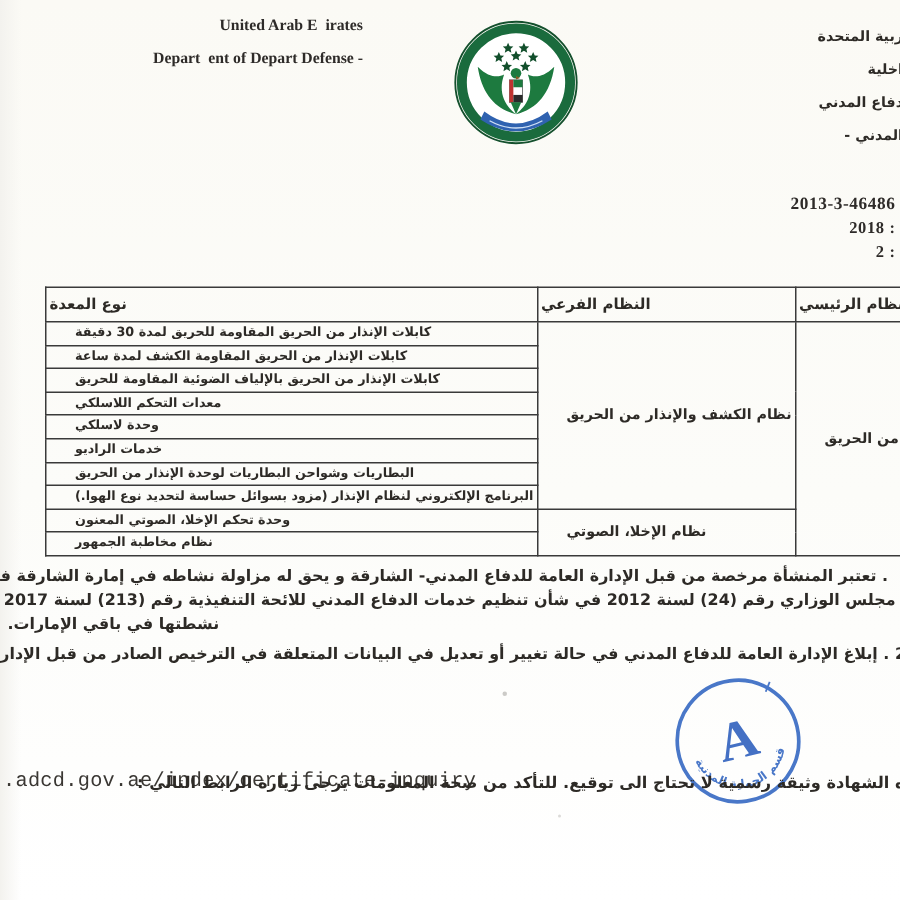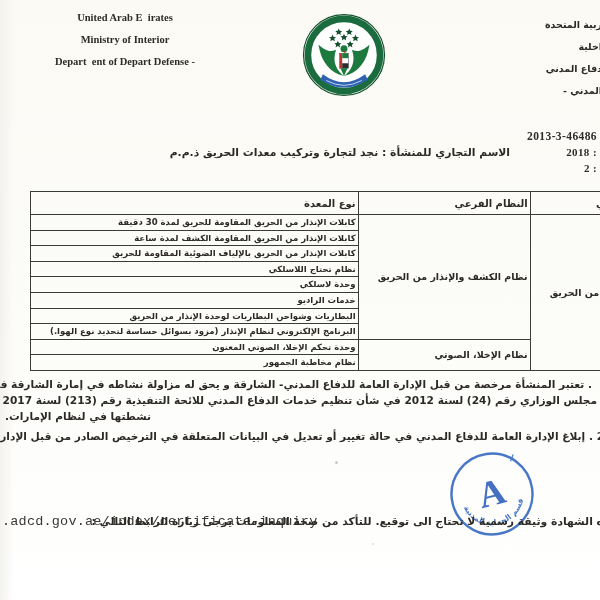--- a/index.html
+++ b/index.html
@@ -8,31 +8,31 @@
     background:
       linear-gradient(90deg, #f3f2ee 0px, rgba(243,242,238,0) 14px),
       linear-gradient(180deg, #fbfaf5 0%, #fcfcf9 55%, #ffffff 100%);
     font-family:"DejaVu Sans", sans-serif;
     color:#2d2a26;
   }
   .abs{position:absolute;}
   .line{position:absolute;white-space:nowrap;}
   .en{font-family:"Liberation Serif","DejaVu Serif",serif;font-weight:bold;
       color:#2e2b29;font-size:10.5px;white-space:pre;}
-  .en-block{position:absolute;left:8px;top:12px;width:234px;text-align:center;}
+  .en-block{position:absolute;left:8px;top:12px;width:234px;text-align:right;}
   .en-block div{margin-bottom:11px;}
   .ar{font-family:"DejaVu Sans",sans-serif;font-weight:bold;color:#2d2a26;}
   .ar-head{font-size:9.5px;}
   .num{font-family:Liberation Serif, serif;font-weight:bold;
        color:#2e2b29;letter-spacing:.4px;}
   
   .sys-table{position:absolute;left:30px;top:191px;border-collapse:collapse;
              table-layout:fixed;}
   .sys-table th,.sys-table td{
-    border:1px solid #3a3a3a;text-align:right;vertical-align:middle;
+    border:1px solid #3a3a3a;text-align:left;vertical-align:middle;
     padding:0 2px;overflow:hidden;white-space:nowrap;}
   .sys-table th{height:22px;font-size:10px;font-weight:bold;}
   .sys-table td{height:14.6px;font-size:8.5px;font-weight:bold;line-height:1;padding-left:19px;}
   .sys-table{border:1.5px solid #2f2f2f;}
   .sys-table .merged{font-size:9.5px;margin-left:24px;}
   
   .clause{font-size:10.6px;line-height:15px;}
   
   .stamp{position:absolute;left:448px;top:450px;width:88px;height:88px;
          transform:rotate(-8deg);opacity:.92;}
@@ -42,21 +42,20 @@
   .footer-ar{font-size:10.8px;}
   .speck{position:absolute;border-radius:50%;background:#9a9892;}
 </style>
 </head>
 <body>
 
 <div class="page">
 
   <div class="en-block">
     <div class="en">United Arab E  irates</div>
-    <div class="en">Ministry of Interior</div>
     <div class="en">Depart  ent of Depart Defense -</div>
   </div>
 
   <svg class="abs" style="left:299px;top:11px;" width="90" height="88" viewBox="0 0 100 100">
     <defs>
       <path id="st" d="M0,-4.2 L1.2,-1.5 L4,-1.3 L1.9,0.6 L2.5,3.4 L0,1.9 L-2.5,3.4 L-1.9,0.6 L-4,-1.3 L-1.2,-1.5 Z"></path>
     </defs>
     <circle cx="50" cy="50" r="46" fill="none" stroke="#14502d" stroke-width="1.4"></circle>
     <circle cx="50" cy="50" r="41" fill="#ffffff" stroke="#1a6b3d" stroke-width="7.5"></circle>
     <g fill="#124f2c">
@@ -84,21 +83,20 @@
   </svg>
 
   <div>
     <div class="line ar ar-head" dir="rtl" style="right:-2px;top:19px;">ربية المتحدة</div>
     <div class="line ar ar-head" dir="rtl" style="right:-2px;top:41px;">اخلية</div>
     <div class="line ar ar-head" dir="rtl" style="right:-2px;top:63px;">دفاع المدني</div>
     <div class="line ar ar-head" dir="rtl" style="right:-2px;top:85px;">المدني -</div>
   </div>
 
   <div class="line num" style="right:3px;top:130px;font-size:11.5px;">2013-3-46486</div>
-  <div class="line ar" dir="rtl" style="left:175px;width:335px;top:146px;font-size:10.8px;text-align:center;">الاسم التجاري للمنشأة : نجد لتجارة وتركيب معدات الحريق ذ.م.م</div>
   <div class="line num" style="right:3px;top:146px;font-size:11px;">2018 :</div>
   <div class="line num" style="right:3px;top:162px;font-size:11px;">2 :</div>
 
   <table class="sys-table ar" dir="rtl">
     <colgroup>
         <col style="width:174px">
         <col style="width:163px">
         <col style="width:237px">
       </colgroup>
     <thead>
@@ -114,21 +112,21 @@
         <td rowspan="8" class="merged">نظام الكشف والإنذار من الحريق</td>
         <td>كابلات الإنذار من الحريق المقاومة للحريق لمدة 30 دقيقة</td>
       </tr>
       <tr>
           <td>كابلات الإنذار من الحريق المقاومة الكشف لمدة ساعة</td>
         </tr>
       <tr>
           <td>كابلات الإنذار من الحريق بالإلياف الضوئية المقاومة للحريق</td>
         </tr>
       <tr>
-          <td>نظام تحتاج اللاسلكي</td>
+          <td>معدات التحكم اللاسلكي</td>
         </tr>
       <tr>
           <td>وحدة لاسلكي</td>
         </tr>
       <tr>
           <td>خدمات الراديو</td>
         </tr>
       <tr>
           <td>البطاريات وشواحن البطاريات لوحدة الإنذار من الحريق</td>
         </tr>
@@ -140,21 +138,21 @@
         <td>وحدة تحكم الإخلا، الصوتي المعنون</td>
       </tr>
       <tr>
           <td>نظام مخاطبة الجمهور</td>
         </tr>
     </tbody>
   </table>
 
   <div class="line ar clause" dir="rtl" style="right:8px;top:377px;">. تعتبر المنشأة مرخصة من قبل الإدارة العامة للدفاع المدني- الشارقة و يحق له مزاولة نشاطه في إمارة الشارقة فقط. استنادا إلى قرار</div>
   <div class="line ar clause" dir="rtl" style="right:3px;top:393px;">مجلس الوزاري رقم (24) لسنة 2012 في شأن تنظيم خدمات الدفاع المدني للائحة التنفيذية رقم (213) لسنة 2017 . و لا يحق له مزاولة</div>
-  <div class="line ar clause" dir="rtl" style="left:5px;top:409px;">نشطتها في لنظام الإمارات.</div>
+  <div class="line ar clause" dir="rtl" style="left:5px;top:409px;">نشطتها في باقي الإمارات.</div>
 
   <div class="line ar clause" dir="rtl" style="right:-4px;top:429px;">2 . إبلاغ الإدارة العامة للدفاع المدني في حالة تغيير أو تعديل في البيانات المتعلقة في الترخيص الصادر من قبل الإدارة العامة للدفاع المدني.</div>
 
   <svg class="stamp" viewBox="0 0 100 100">
     <defs>
       <path id="stamp-arc" d="M15,58 A36,36 0 0 0 85,58" fill="none"></path>
     </defs>
     <circle cx="50" cy="50" r="46" fill="none" stroke="#3a6cc4" stroke-width="2.8"></circle>
     <text x="50" y="63" text-anchor="middle" transform="rotate(-6 50 50)" style="font-family:'Liberation Serif','DejaVu Serif',serif;font-weight:bold;font-size:42px;fill:#3565c0;">A</text>
     <path d="M76,16 l4,-7" stroke="#3a6cc4" stroke-width="1.4" fill="none"></path>

